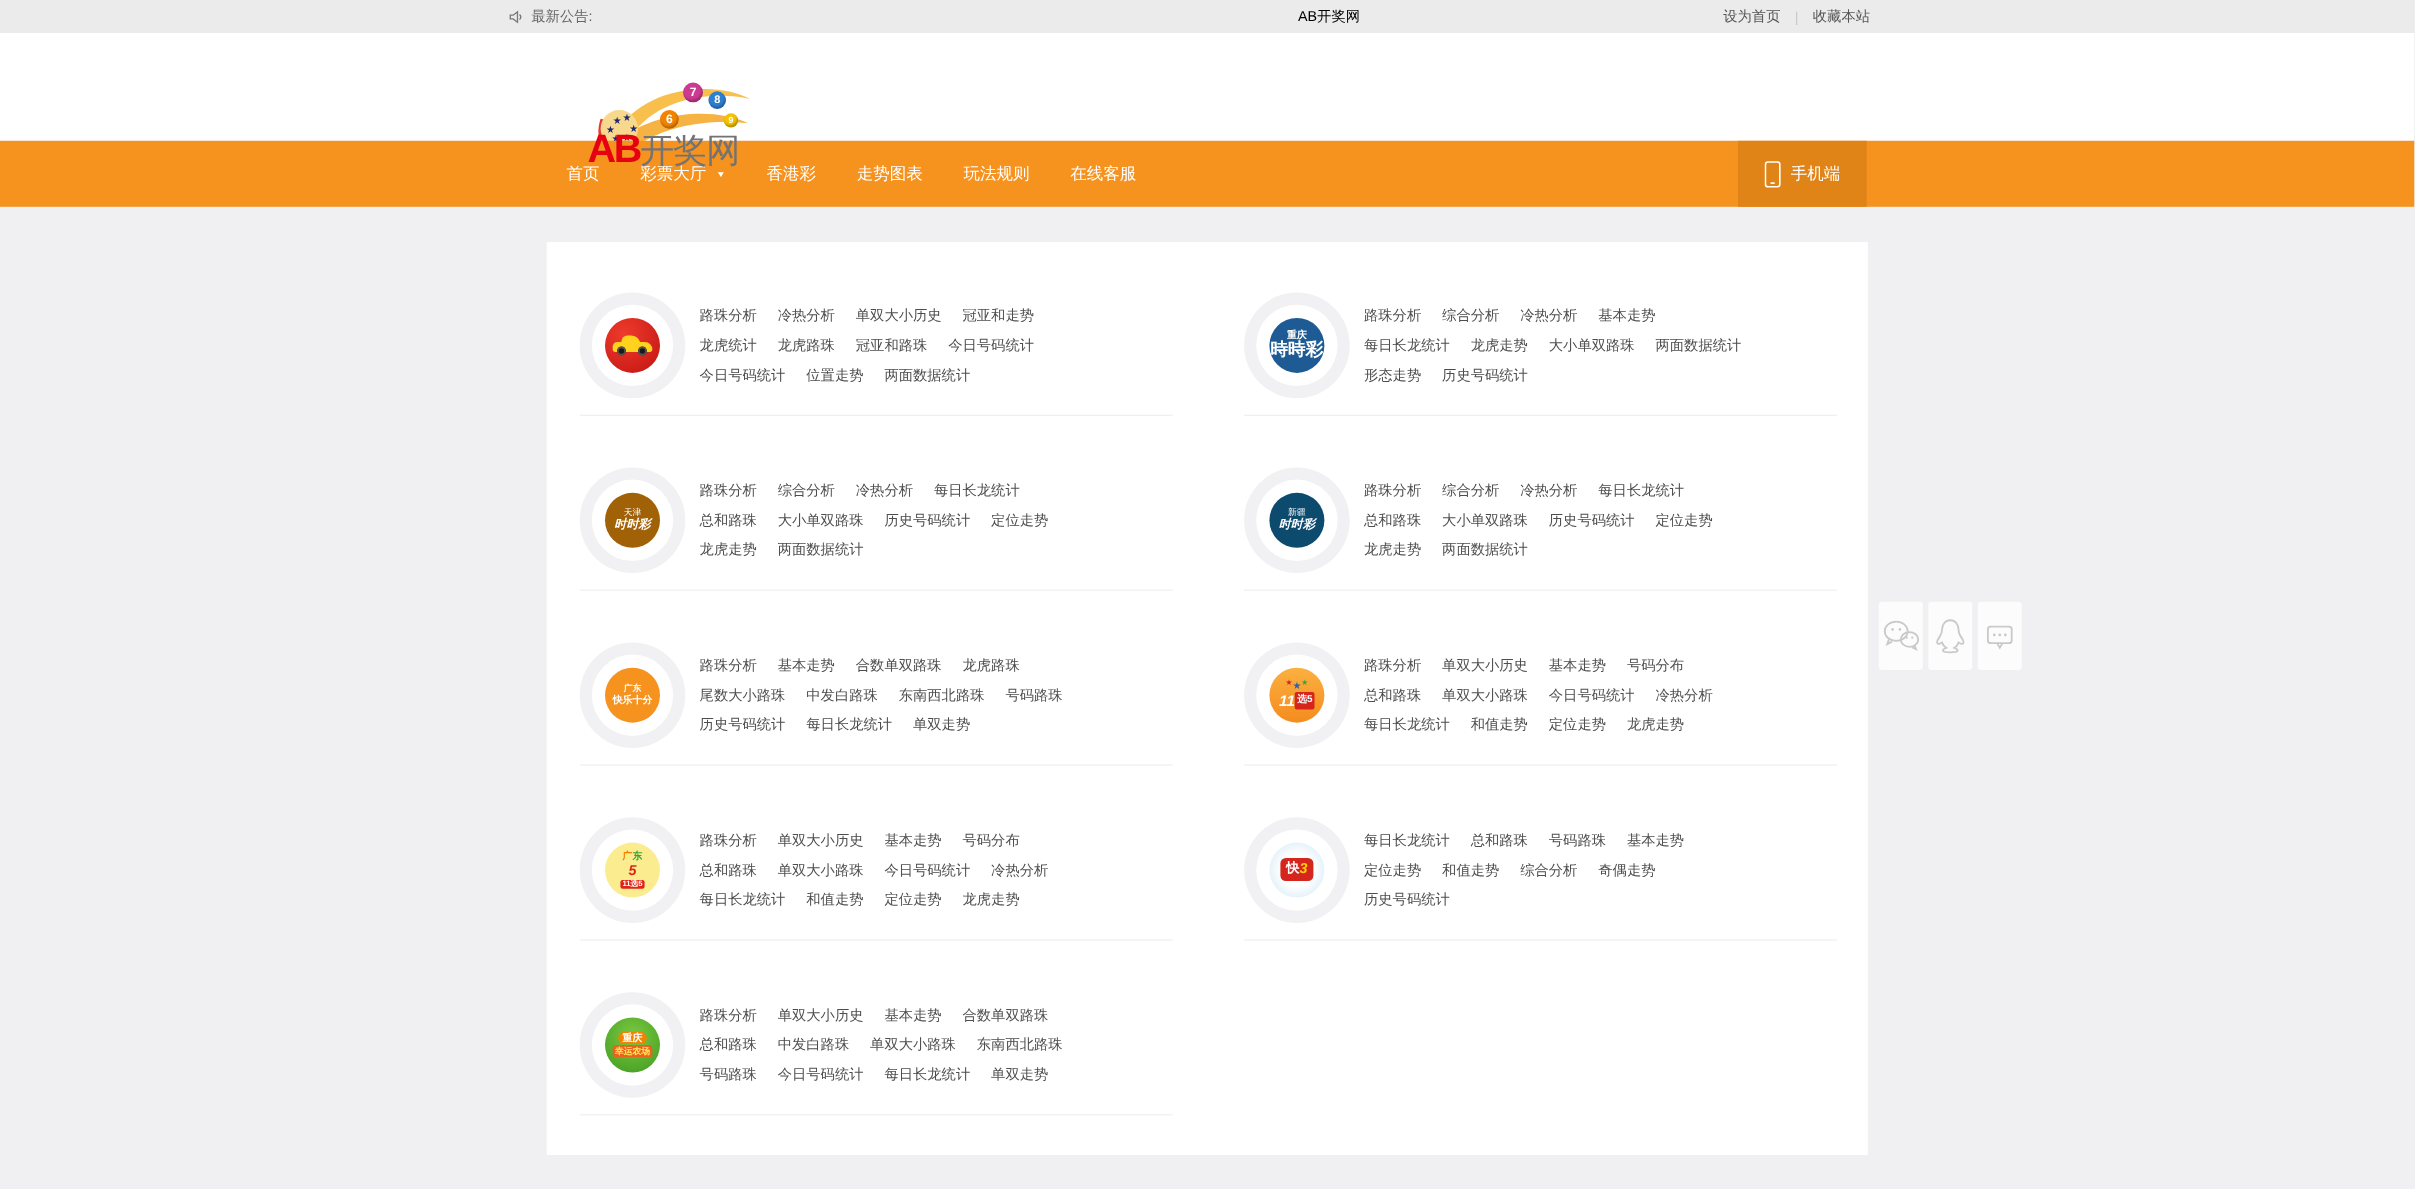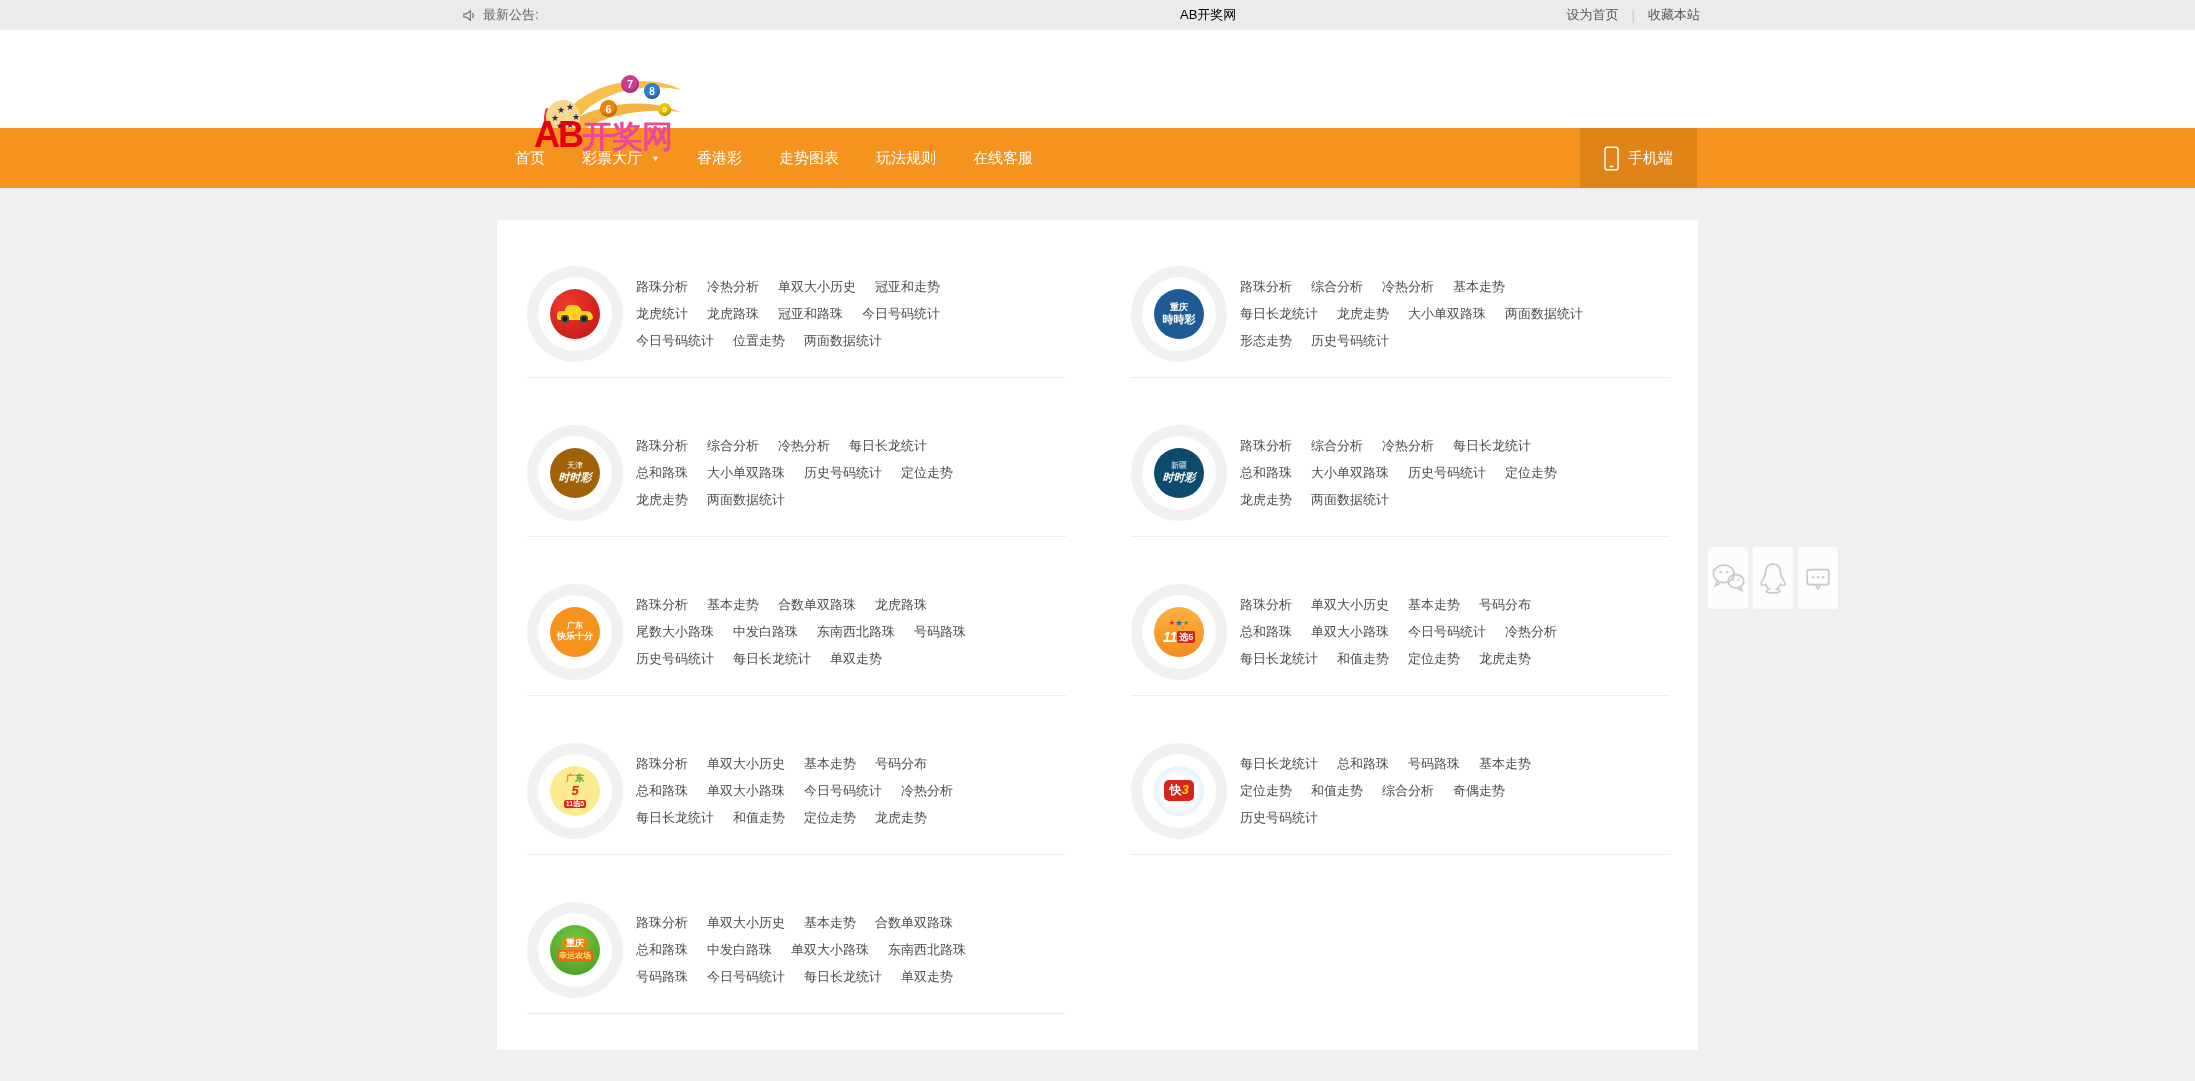--- a/index.html
+++ b/index.html
@@ -14,38 +14,38 @@
   .site-red{position:absolute;left:1180px;top:0;height:30px;display:flex;align-items:center;color:#000000;cursor:pointer}
   .top-right{position:absolute;right:495px;top:0;height:30px;display:flex;align-items:center;gap:13px;color:#555}
   .top-right .lnk{cursor:pointer}
   .sep{color:#c9c9c9}
   
   .header{height:98px;background:#fff;position:relative}
   .logo{position:absolute;left:530px;top:40px;width:160px;height:78px;cursor:pointer}
   .logo-art{position:absolute;left:0;top:0}
   .logo-text{position:absolute;left:4px;top:44px;display:flex;align-items:baseline;z-index:2;white-space:nowrap}
   .logo-ab{font-size:36px;font-weight:bold;color:#e60012;letter-spacing:-2px}
-  .logo-rest{font-size:31px;font-weight:bold;color:#ec4899;letter-spacing:-1px}
+  .logo-rest{font-size:31px;font-weight:normal;color:#737373;letter-spacing:-1px}
   .ball{position:absolute;border-radius:50%;color:#fff;font-weight:bold;display:flex;align-items:center;justify-content:center;z-index:3;box-shadow:inset -1px -2px 2px rgba(0,0,0,.25)}
   
   .nav{height:60px;background:#f6921e;position:relative}
   .nav-inner{width:1201px;margin:0 auto;height:60px;display:flex;align-items:center;position:relative}
   .nav-item{color:#fff;font-size:15px;margin-left:37px;display:flex;align-items:center;gap:9px;cursor:pointer;white-space:nowrap}
   .nav-item:first-child{margin-left:18px}
   .caret{font-size:9px;transform:scaleY(.85)}
   .mobile-btn{position:absolute;right:1px;top:0;width:117px;height:60px;background:#e08417;color:#fff;display:flex;align-items:center;justify-content:center;gap:9px;font-size:15px;cursor:pointer}
   
   .main{padding-top:32px}
   .card{width:1201px;height:830px;margin:0 auto;background:#fff;display:flex;gap:65px;padding:30px 28px 0 30px;box-sizing:border-box}
   .col{flex:1;min-width:0}
   .game{display:flex;align-items:center;gap:13px;height:128px;border-bottom:1px solid #ededed;margin-bottom:31px;box-sizing:border-box}
   .logo-ring{flex:0 0 96px;width:96px;height:96px;border-radius:50%;background:#f1f0f2;display:flex;align-items:center;justify-content:center;cursor:pointer}
   .logo-inner{width:74px;height:74px;border-radius:50%;background:#fff;display:flex;align-items:center;justify-content:center}
   .logo-face{width:50px;height:50px;border-radius:50%;display:flex;flex-direction:column;align-items:center;justify-content:center;overflow:hidden;gap:1px}
-  .logo-line{display:flex;align-items:center;justify-content:center;line-height:1.15;white-space:nowrap}
+  .logo-line{display:flex;justify-content:center;line-height:1.15;white-space:nowrap}
   .links{flex:1;min-width:0}
   .link-row{display:flex;gap:19px;line-height:27px}
   .glink{font-size:13px;color:#4d4d4d;text-decoration:none;white-space:nowrap;cursor:pointer}
   
   .car{position:relative;width:36px;height:20px}
   .car-body{position:absolute;left:0;bottom:4px;width:36px;height:9px;background:#ffd21e;border-radius:5px 8px 3px 3px}
   .car-top{position:absolute;left:8px;bottom:11px;width:17px;height:8px;background:#ffd21e;border-radius:6px 9px 0 0}
   .wheel{position:absolute;bottom:1px;width:8px;height:8px;background:#1a1a1a;border-radius:50%;box-shadow:inset 0 0 0 1.5px #555}
   .w1{left:4px}.w2{right:5px}
   
@@ -305,21 +305,21 @@
       </div>
     <div class="col">
         <div class="game">
           <div class="logo-ring">
             <div class="logo-inner">
               <div class="logo-face" style="background: rgb(30, 91, 148);">
                 <div class="logo-line">
                   <span style="color: rgb(255, 255, 255); font-size: 9px; font-weight: bold;">重庆</span>
                 </div>
                 <div class="logo-line">
-                  <span style="color: rgb(255, 255, 255); font-size: 11px; font-weight: bold;">時時彩</span>
+                  <span style="color: rgb(255, 255, 255); font-size: 16px; font-weight: bold;">時時彩</span>
                 </div>
               </div>
             </div>
           </div>
           <div class="links">
             <div class="link-row">
               <a class="glink">路珠分析</a>
               <a class="glink">综合分析</a>
               <a class="glink">冷热分析</a>
               <a class="glink">基本走势</a>

